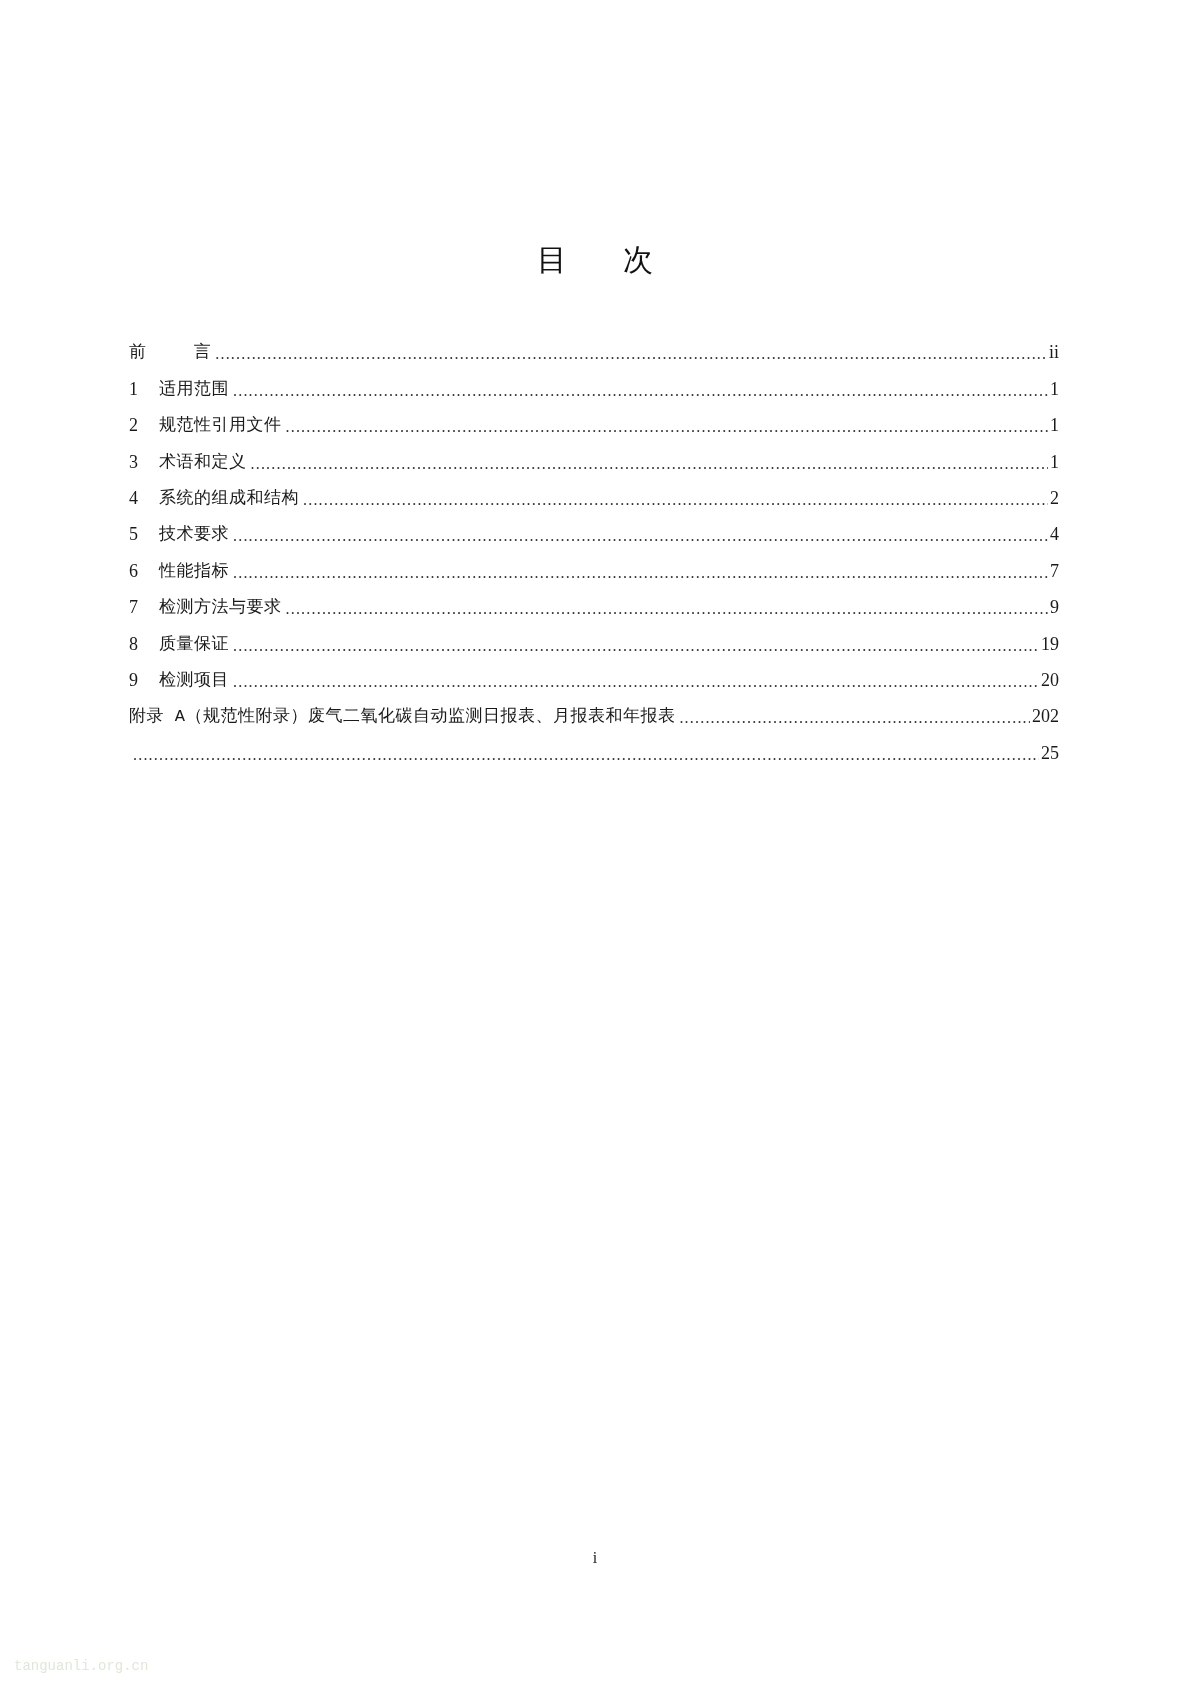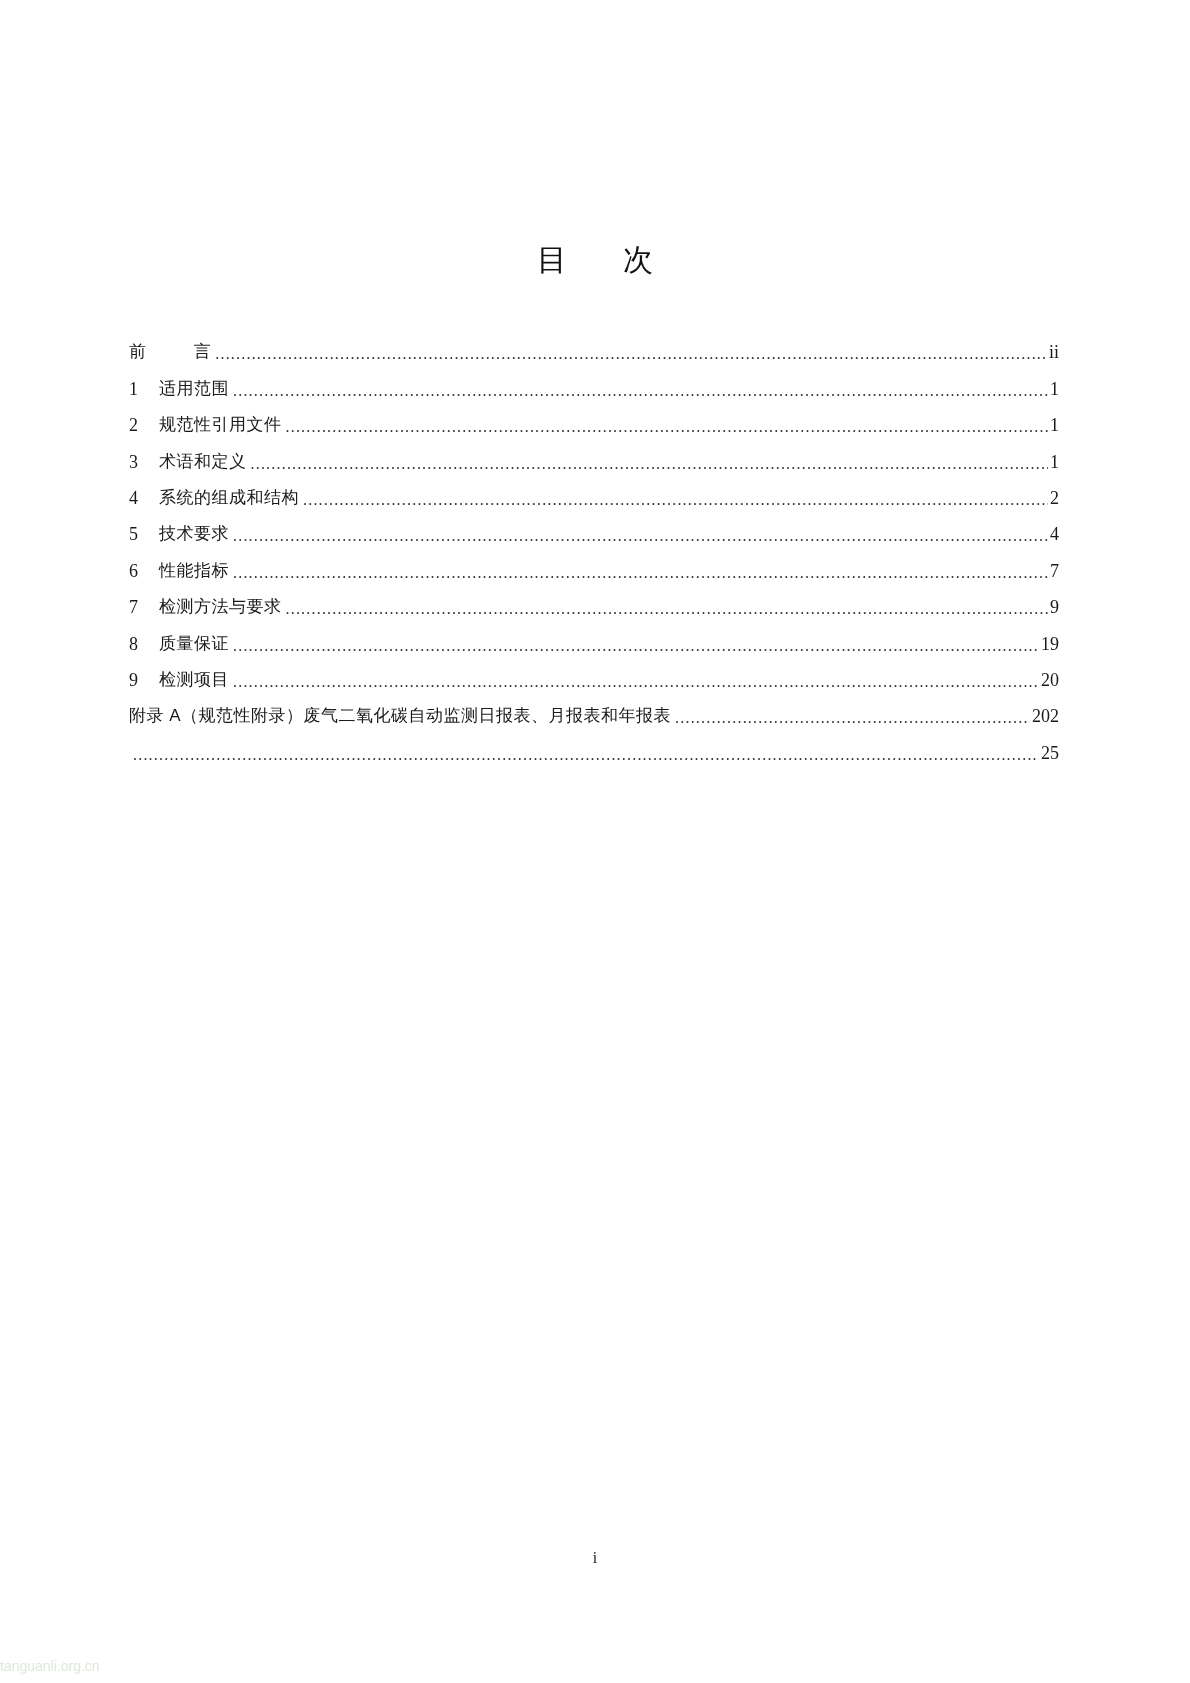--- a/index.html
+++ b/index.html
@@ -10,33 +10,33 @@
     }
     .title span { display: inline-block; }
     .title .gap { display: inline-block; width: 56px; }
     .toc { position: absolute; top: 327px; left: 129px; width: 930px; }
     .toc-row {
       display: flex; align-items: flex-end; height: 36.4px;
       font-family: "Liberation Serif", "DejaVu Serif", serif; font-size: 18px; color: #1a1a1a;
     }
     .toc-num { width: 30px; flex: none; }
     .toc-label { flex: none; white-space: pre; font-family: "DejaVu Sans", sans-serif; font-size: 17px; letter-spacing: 0.5px; }
-    .toc-label.mixed { font-family: Liberation Sans, sans-serif; margin-top: 48px; }
+    .toc-label.mixed { font-family: Liberation Mono, monospace; margin-top: 48px; }
     .dots {
       flex: 1 1 auto; overflow: hidden; white-space: nowrap; margin: 0 2px 0 4px;
       font-family: "Liberation Serif", serif; font-size: 16px; letter-spacing: 1.2px; color: #333;
     }
     .toc-page { flex: none; font-family: "Liberation Serif", serif; font-size: 18px; }
     .page-number {
       position: absolute; top: 1549px; left: 0; width: 1190px; text-align: center;
       font-family: "Liberation Serif", serif; font-size: 16px; color: #222;
     }
     .watermark {
-      position: absolute; top: 1658px; left: 0;
-      font-family: Liberation Sans, sans-serif; font-size: 14px; color: #dfe8d8;
+      position: absolute; top: 1658px; left: 14px;
+      font-family: Liberation Mono, monospace; font-size: 14px; color: #dfe8d8;
     }
   </style>
 </head>
 <body>
 
 <div class="title">
   <span>目</span><span class="gap"></span><span>次</span>
 </div>
 
 <div class="toc">

